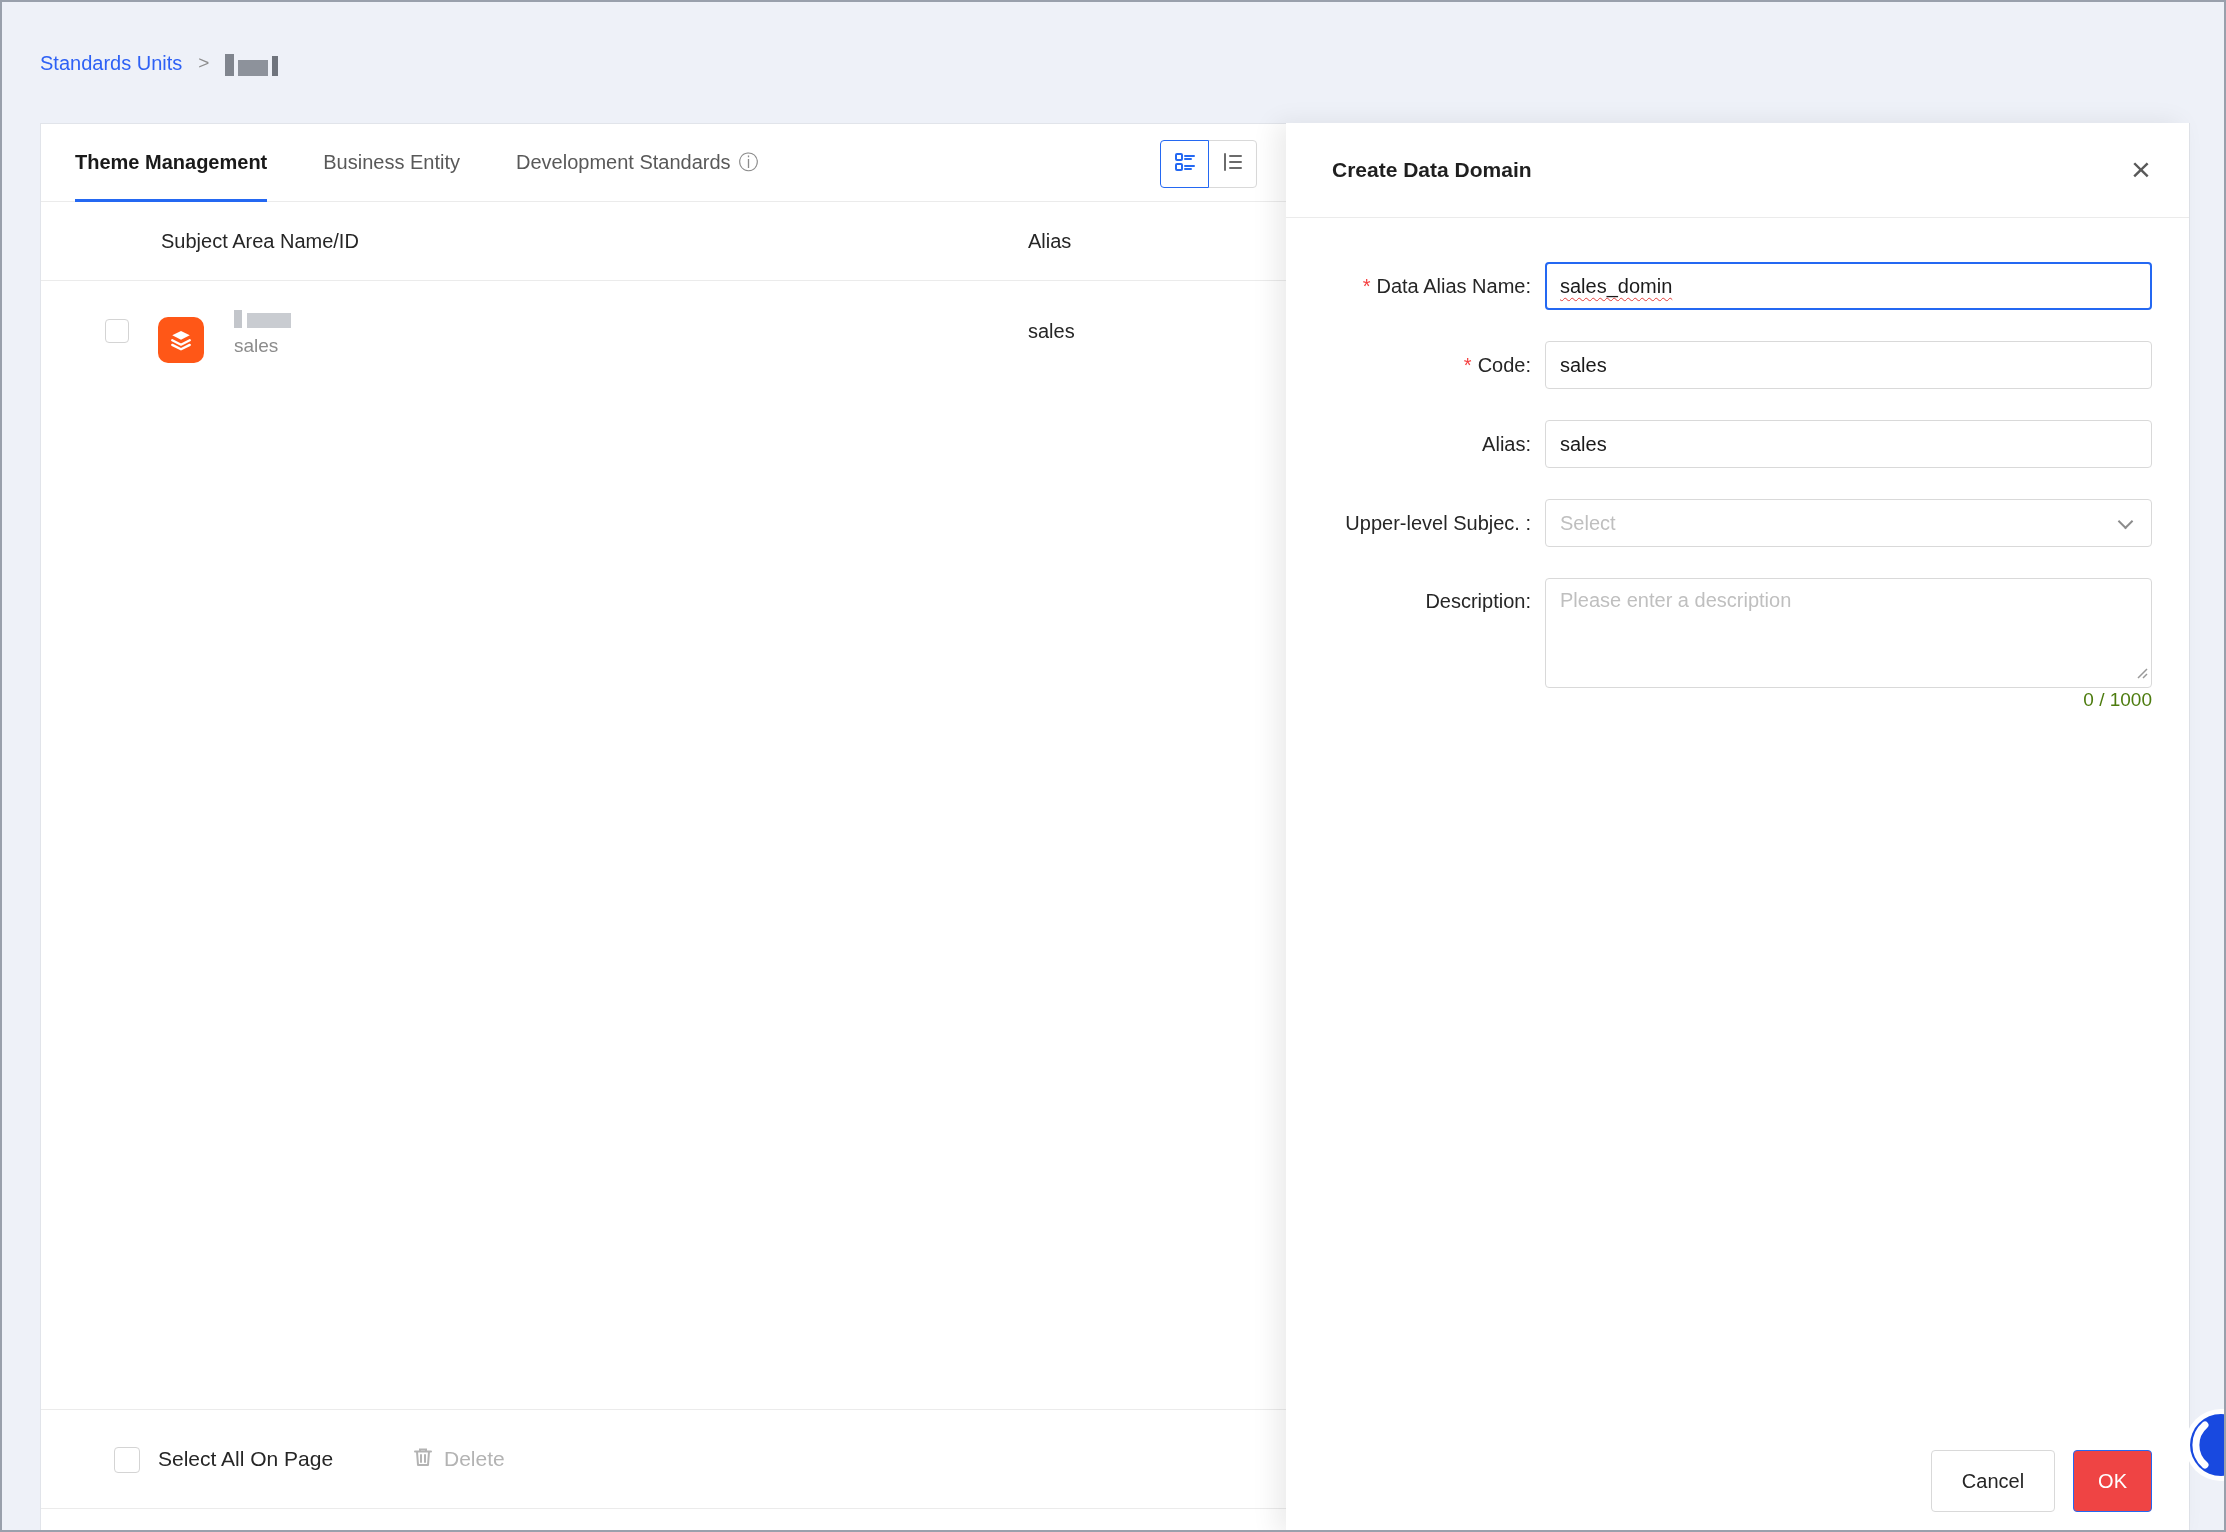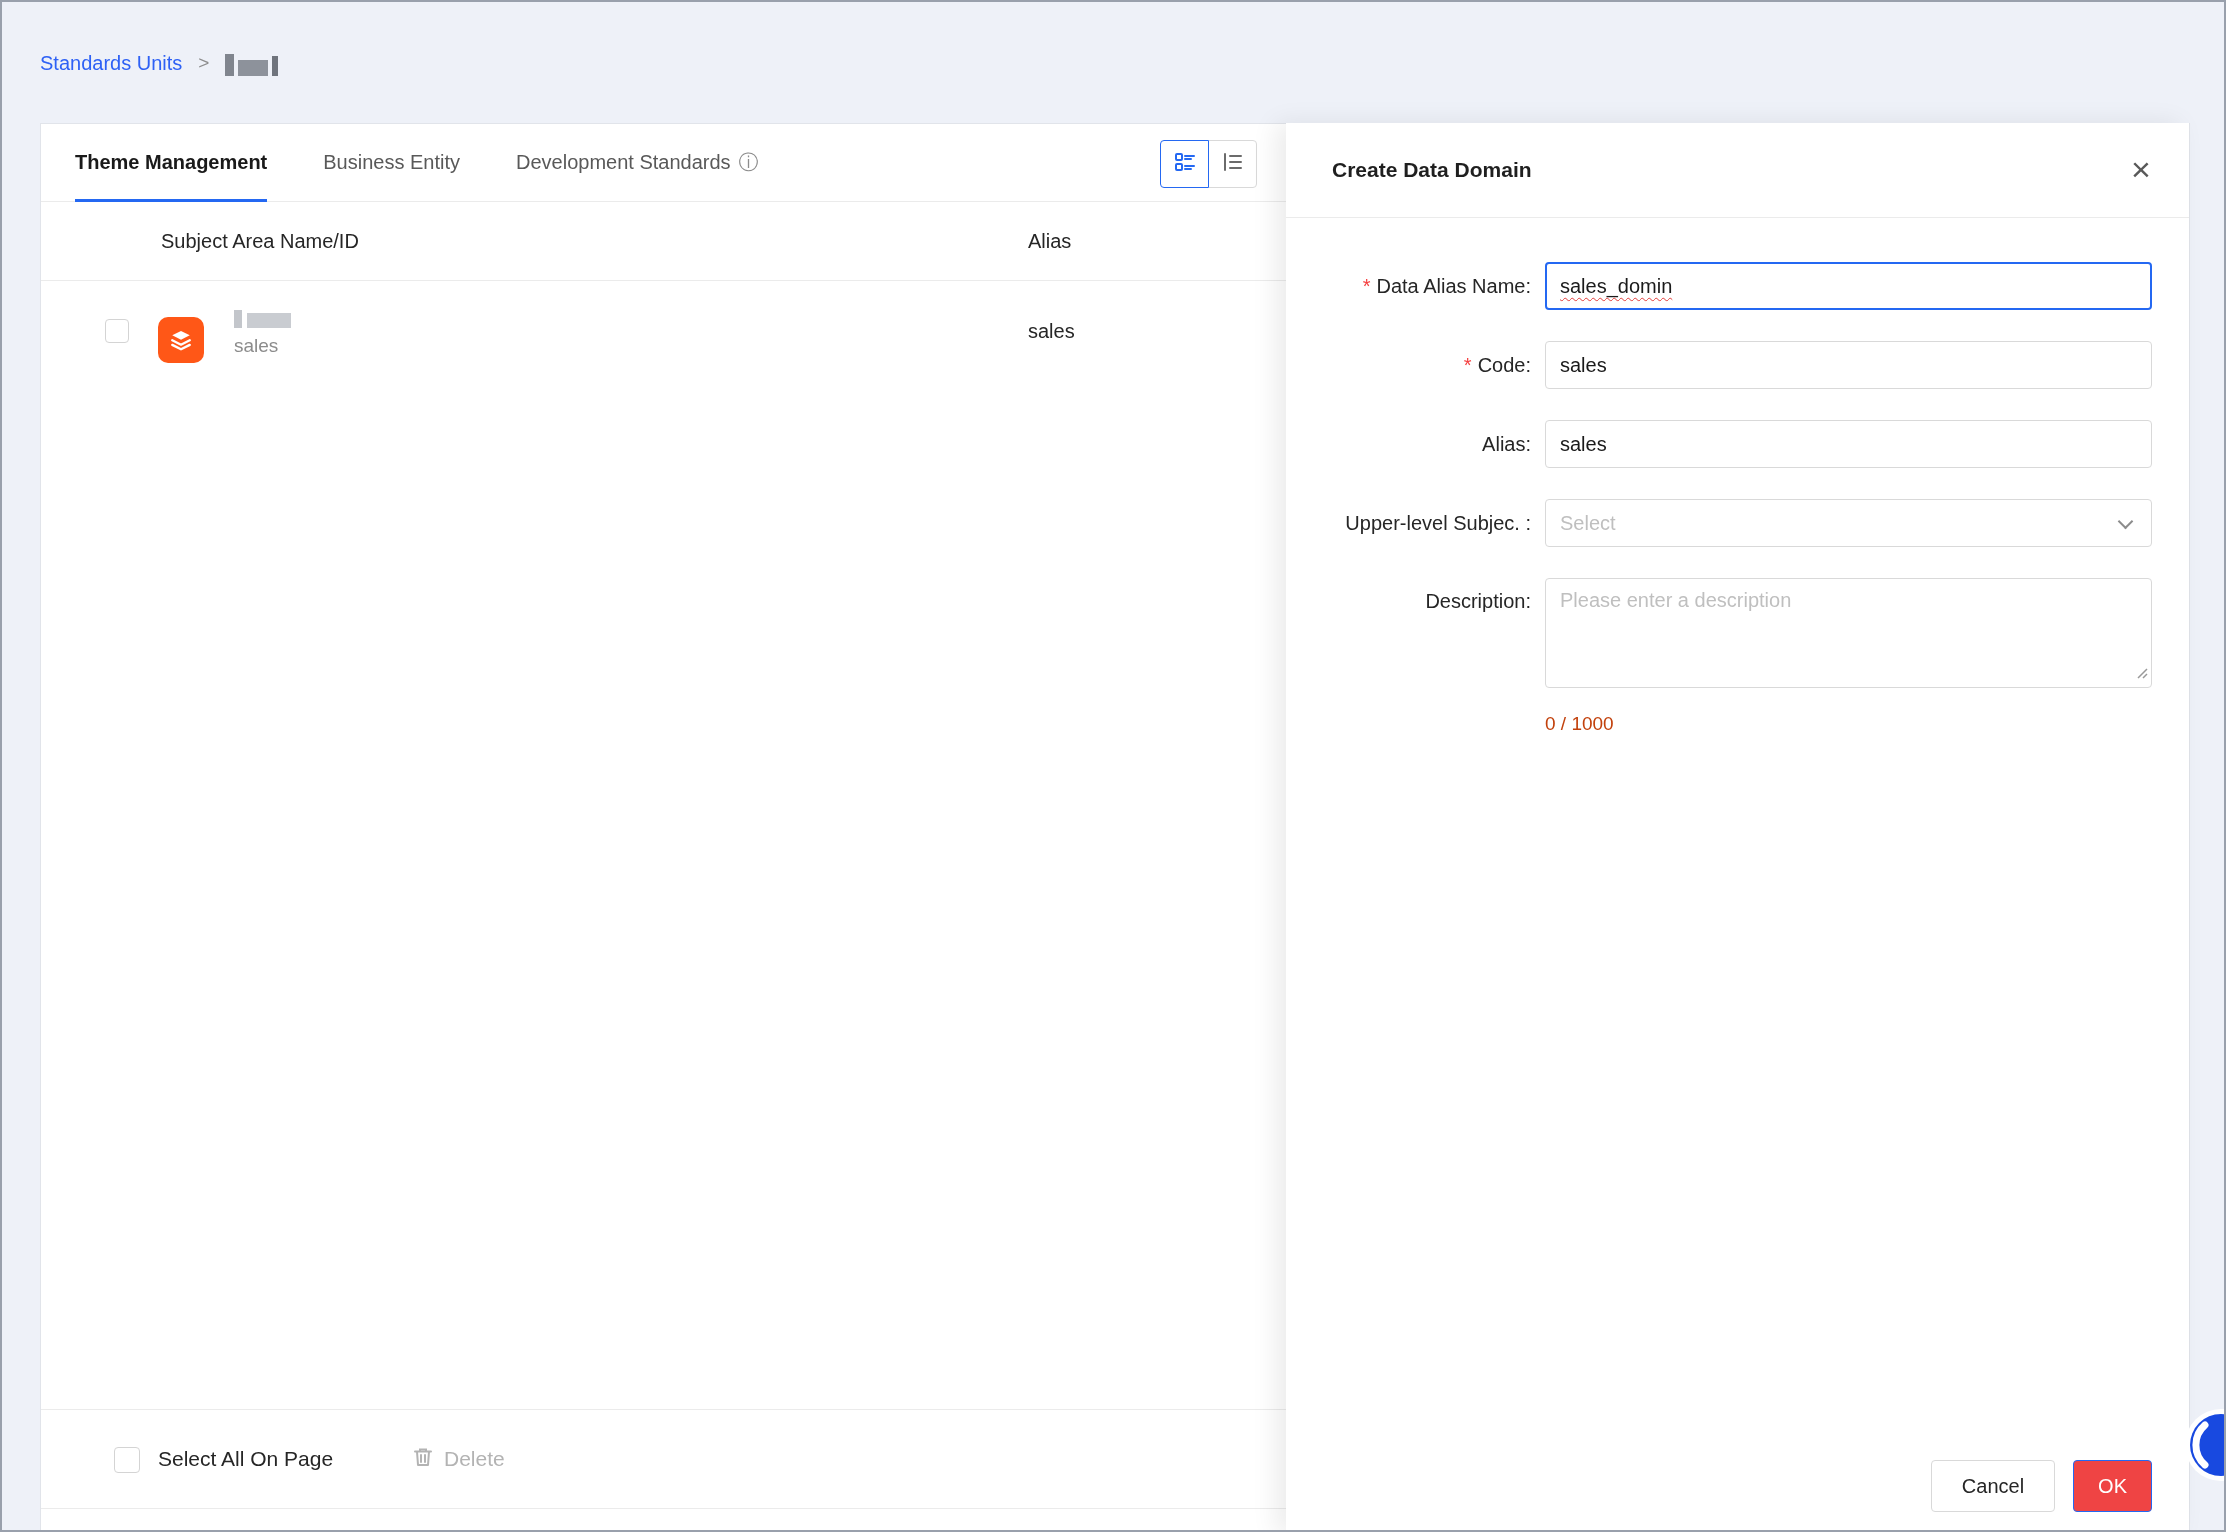--- a/index.html
+++ b/index.html
@@ -74,24 +74,24 @@
   input.tbox { display:block; }
   .wavy { text-decoration:underline; text-decoration-style:wavy; text-decoration-color:#e23c39; text-decoration-thickness:1px; text-underline-offset:4px; }
 
   .select { position:relative; cursor:pointer; color:#bfbfbf; }
   .chevron { position:absolute; right:20px; top:16px; width:11px; height:11px; border-right:2px solid #8c8c8c; border-bottom:2px solid #8c8c8c; transform:rotate(45deg); }
 
   .textarea-wrap { position:relative; }
   textarea.ta { width:100%; height:110px; border:1px solid #d9d9d9; border-radius:4px; padding:10px 14px; font-size:20px; color:#1a1a1a; font-family:inherit; resize:none; display:block; }
   textarea.ta::placeholder { color:#bfbfbf; }
   .resize-handle { position:absolute; right:4px; bottom:5px; pointer-events:none; }
-  .counter { margin-top:25px; font-size:19px; color:#c2410c; }
+  .counter { text-align:right; margin-top:1px; font-size:19px; color:#4d7c0f; }
 
   .drawer-footer { position:absolute; right:37px; bottom:22px; display:flex; gap:18px; }
-  .btn { height:52px; border-radius:4px; font-size:20px; display:flex; align-items:center; justify-content:center; cursor:pointer; font-family:inherit; }
+  .btn { height:62px; border-radius:4px; font-size:20px; display:flex; align-items:center; justify-content:center; cursor:pointer; font-family:inherit; }
   .btn-cancel { padding:0 30px; background:#fff; border:1px solid #d9d9d9; color:#262626; }
   .btn-ok { padding:16px 24px; background:#ef4444; border:1px solid #2468f2; color:#fff; }
 
   
   .float-help { position:absolute; left:2182px; top:1406px; width:74px; height:74px; cursor:pointer; }
 </style>
 </head>
 <body>
 
 <div class="frame">

